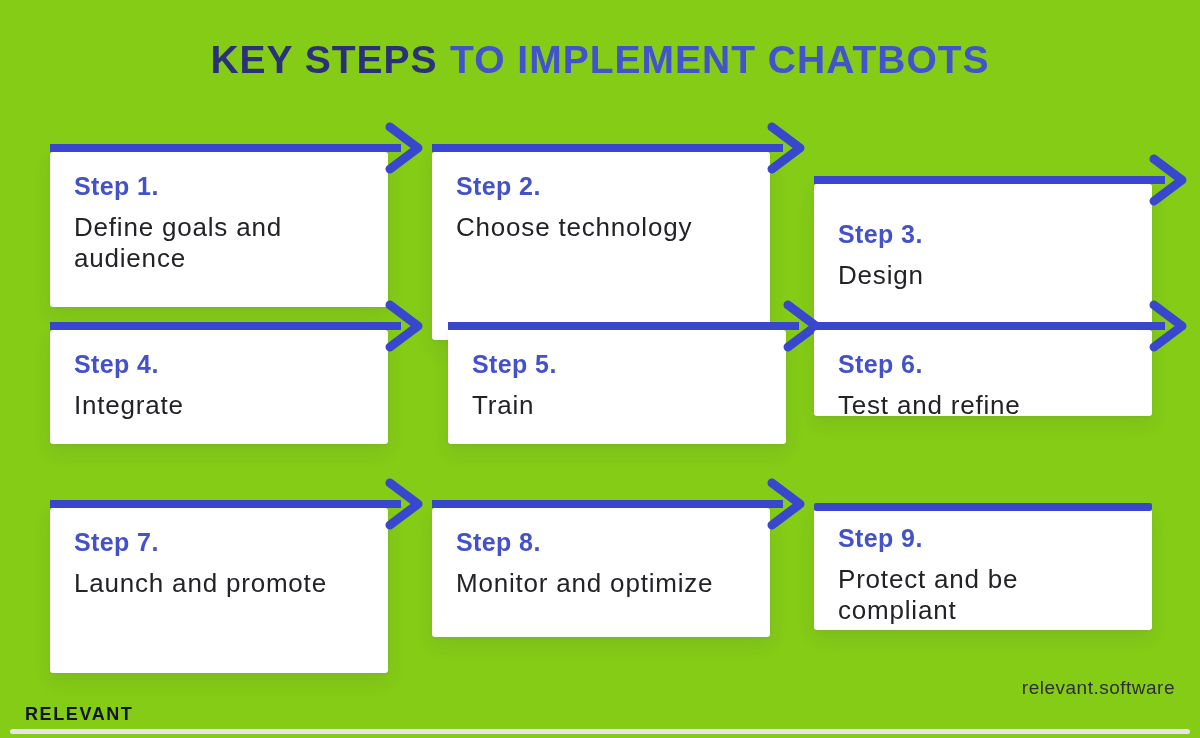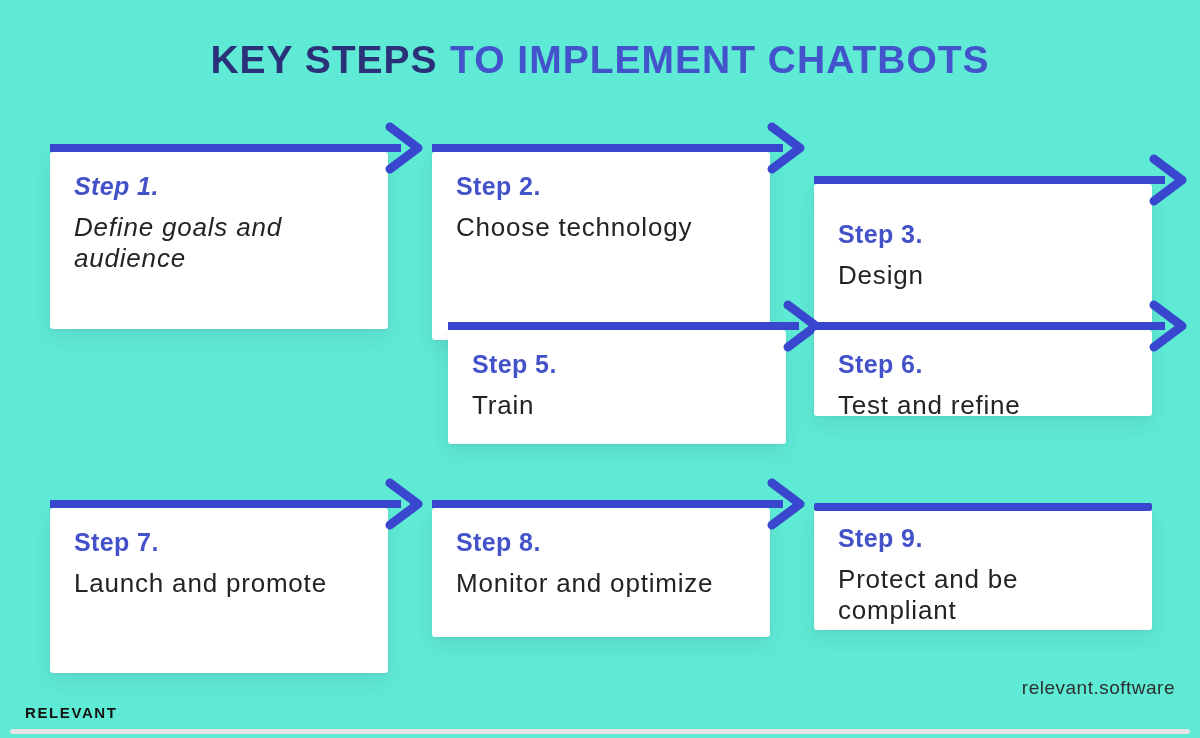--- a/index.html
+++ b/index.html
@@ -1,19 +1,19 @@
 <!DOCTYPE html>
 <html><head>
 <meta charset="utf-8">
 <style>
   html,body{margin:0;padding:0;background:#ffffff;}
   .canvas{
     position:relative;
     width:1200px;height:738px;
-    background:#5eead4;
+    background:#84cc16;
     overflow:hidden;
     font-family:"Liberation Sans","DejaVu Sans",sans-serif;
   }
   .title{
     position:absolute;top:38px;left:0;width:100%;
     text-align:center;
     font-size:39px;font-weight:800;letter-spacing:1px;
     margin:0;white-space:nowrap;
   }
   .title .t-dark{color:#2b3178;}
@@ -21,21 +21,21 @@
 
   .card{
     position:absolute;
     width:338px;
     background:#ffffff;
     border-radius:3px;
     box-shadow:0 8px 18px rgba(55,60,100,0.10), 0 1px 3px rgba(55,60,100,0.06);
     box-sizing:border-box;
     padding:20px 22px 0 24px;
   }
-  .c1{left:50px;top:152px;height:177px;font-style:italic;}
+  .c1{left:50px;top:152px;height:155px;}
   .c2{left:432px;top:152px;height:188px;}
   .c3{left:814px;top:152px;height:146px;padding-top:36px;margin-top:32px;}
   .c4{left:50px;top:330px;height:114px;}
   .c5{left:448px;top:330px;height:114px;}
   .c6{left:814px;top:330px;height:86px;}
   .c7{left:50px;top:508px;height:165px;}
   .c8{left:432px;top:508px;height:129px;}
   .c9{left:814px;top:508px;height:122px;padding-top:16px;}
 
   .arrow-svg{
@@ -58,21 +58,21 @@
     margin:0 0 11px 0;
   }
   .step-text{
     font-size:26px;font-weight:400;letter-spacing:0.8px;
     color:#232327;
     line-height:31px;
     margin:0;
   }
   .footer-brand{
     position:absolute;left:25px;top:704px;
-    font-size:15px;font-weight:800;letter-spacing:1.6px;
+    font-size:18px;font-weight:800;letter-spacing:1.6px;
     color:#141414;
   }
   .footer-site{
     position:absolute;right:25px;top:677px;
     font-size:19px;font-weight:400;letter-spacing:0.5px;
     color:#2e2e30;
   }
   .bottom-bar{
     position:absolute;left:10px;top:729px;
     width:1180px;height:5px;border-radius:3px;
@@ -106,20 +106,28 @@
 
   <div class="card c3">
     <svg class="arrow-svg" viewBox="0 0 380 60" aria-hidden="true">
       <line x1="1" y1="28" x2="352" y2="28" stroke="#3847cd" stroke-width="8"></line>
       <polyline points="341,7 369,28 341,49" fill="none" stroke="#3847cd" stroke-width="9" stroke-linecap="round" stroke-linejoin="round"></polyline>
     </svg>
     <p class="step-label">Step 3.</p>
     <p class="step-text">Design</p>
   </div>
 
+  <div class="card c4">
+    <svg class="arrow-svg" viewBox="0 0 380 60" aria-hidden="true">
+      <line x1="1" y1="28" x2="352" y2="28" stroke="#3847cd" stroke-width="8"></line>
+      <polyline points="341,7 369,28 341,49" fill="none" stroke="#3847cd" stroke-width="9" stroke-linecap="round" stroke-linejoin="round"></polyline>
+    </svg>
+    <p class="step-label">Step 4.</p>
+    <p class="step-text">Integrate</p>
+  </div>
 
   <div class="card c5">
     <svg class="arrow-svg" viewBox="0 0 380 60" aria-hidden="true">
       <line x1="1" y1="28" x2="352" y2="28" stroke="#3847cd" stroke-width="8"></line>
       <polyline points="341,7 369,28 341,49" fill="none" stroke="#3847cd" stroke-width="9" stroke-linecap="round" stroke-linejoin="round"></polyline>
     </svg>
     <p class="step-label">Step 5.</p>
     <p class="step-text">Train</p>
   </div>
 

